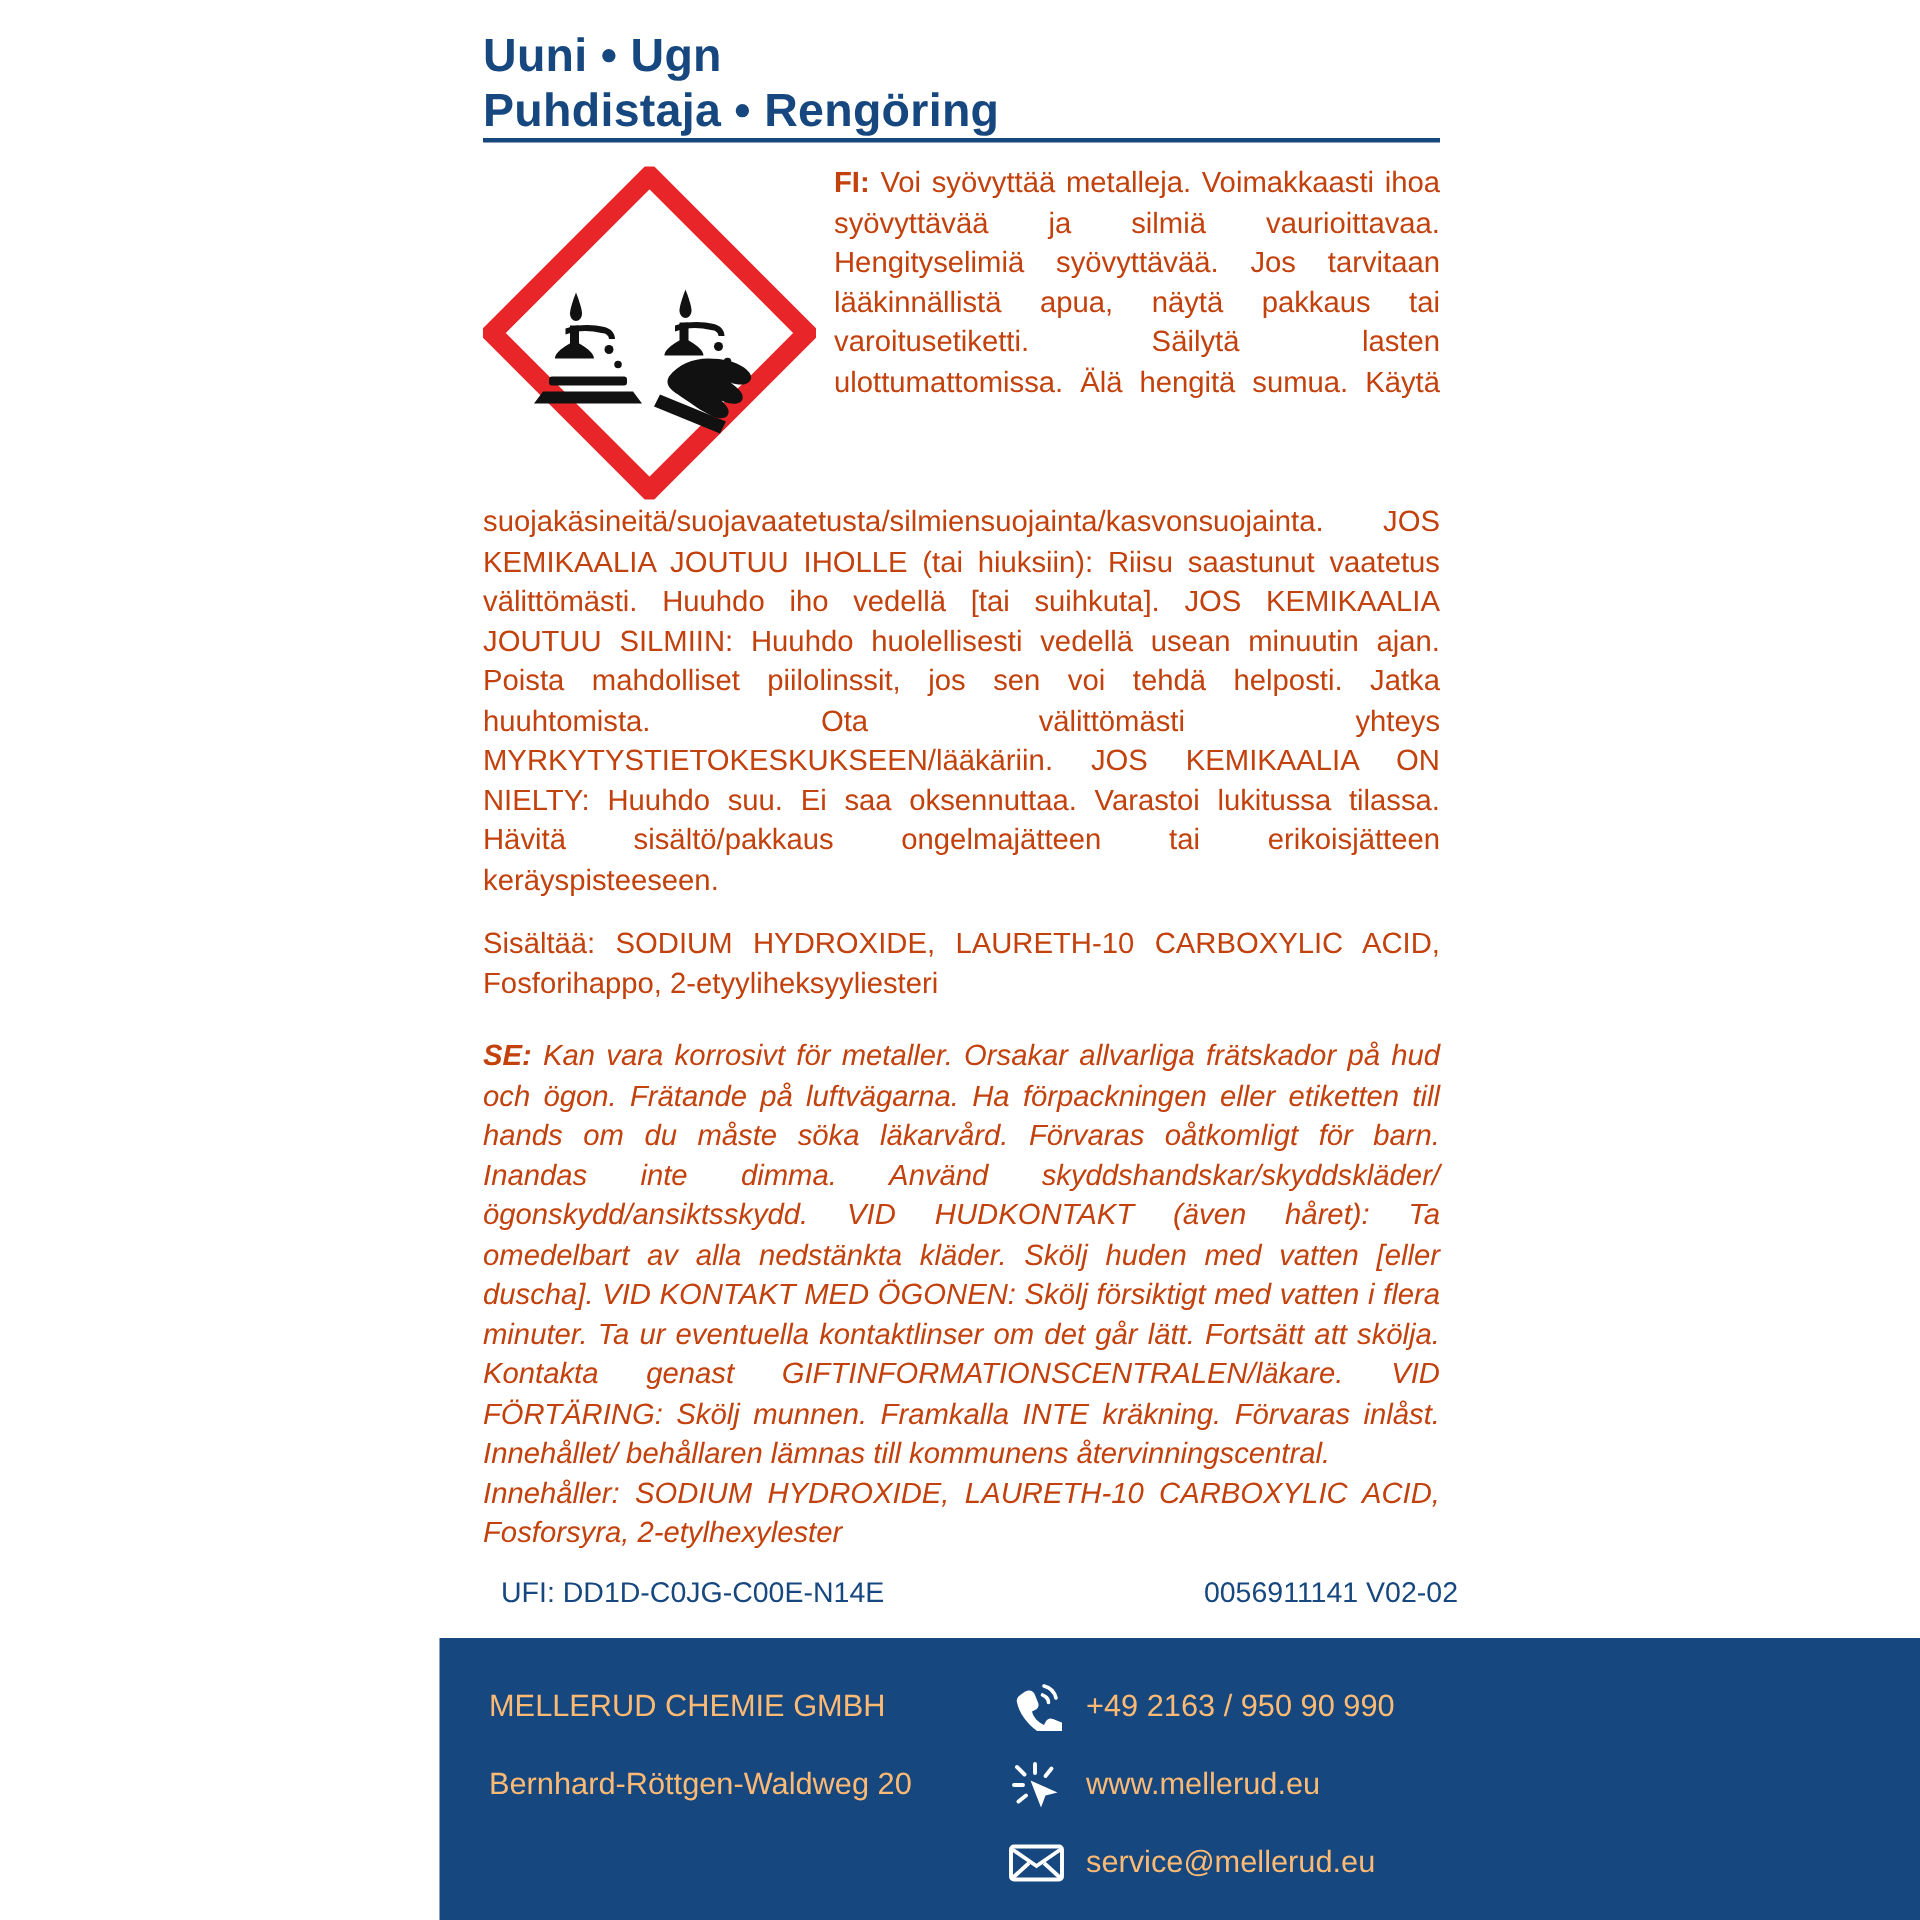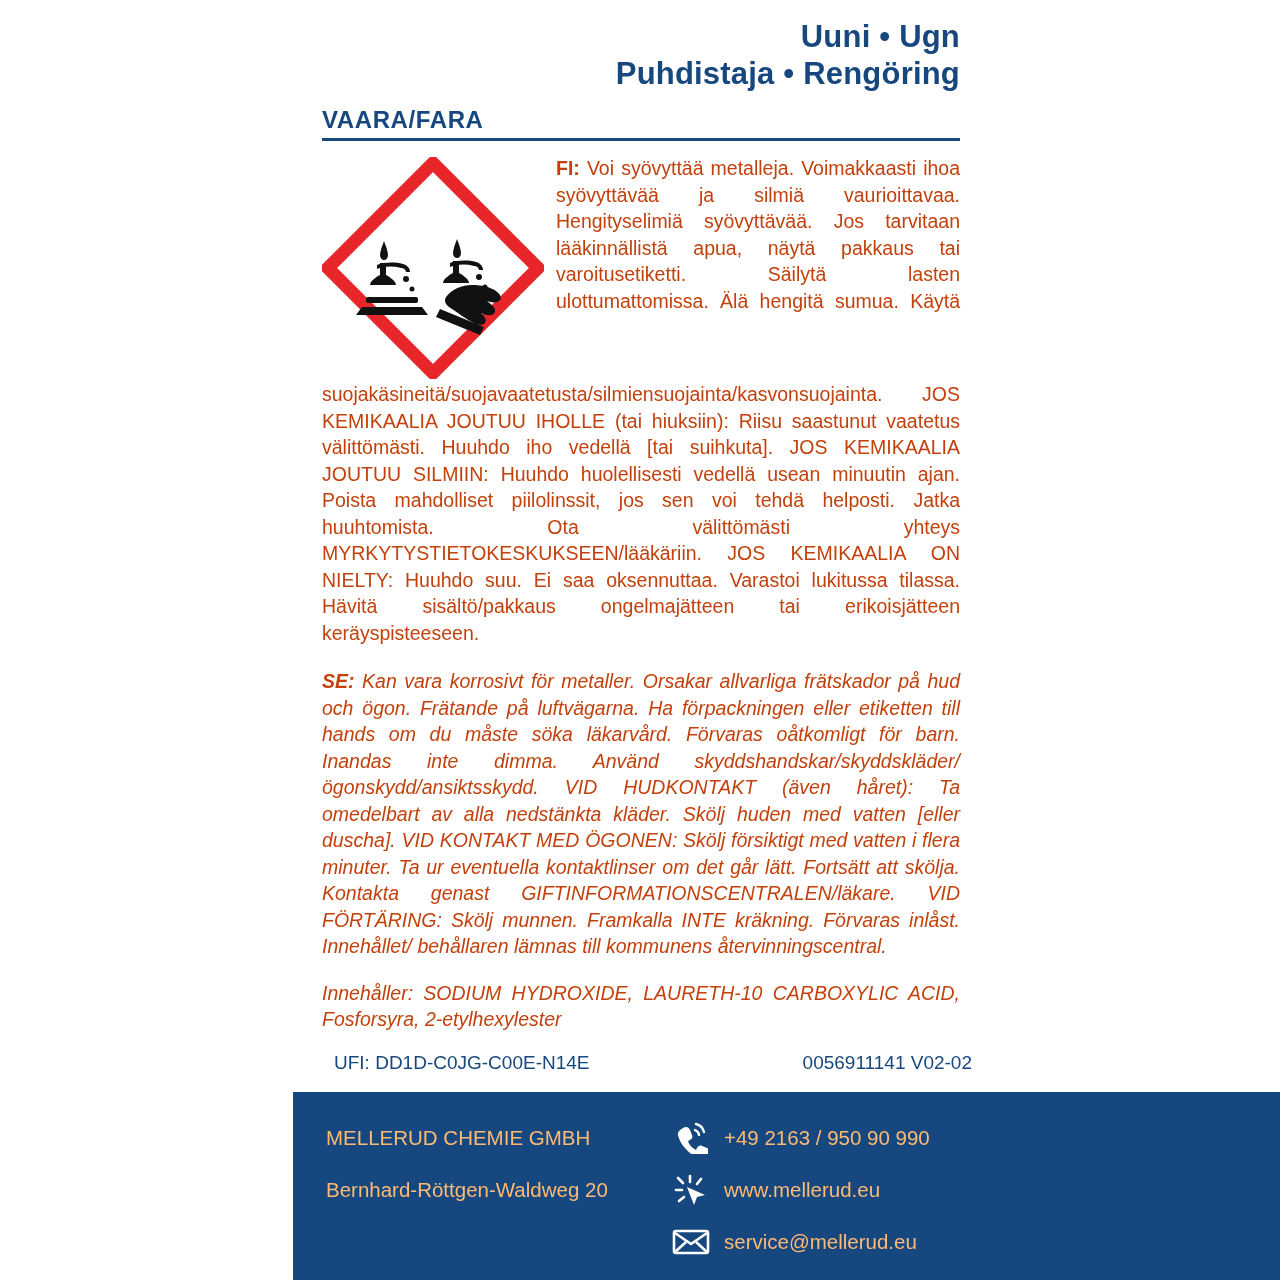--- a/index.html
+++ b/index.html
@@ -20,21 +20,21 @@
     height: 1280px;
     box-sizing: border-box;
   }
   .content {
     position: absolute;
     left: 322px;
     top: 0;
     width: 638px;
   }
   .title {
-    text-align: right;
+    text-align: left;
     font-weight: bold;
     font-size: 31px;
     line-height: 37px;
     color: #16477e;
     padding-top: 18px;
     letter-spacing: 0.2px;
   }
   .title .line2 {
     display: block;
   }
@@ -69,21 +69,21 @@
     text-justify: inter-word;
     hyphens: none;
   }
   .body-text b {
     font-weight: bold;
   }
   .para {
     margin: 0;
   }
   .para + .para {
-    margin-top: 20px;
+    margin-top: 0;
   }
   .clearfix::after {
     content: "";
     display: block;
     clear: both;
   }
   .footer-codes {
     position: absolute;
     left: 334px;
     top: 1052px;
@@ -145,21 +145,20 @@
 
 <div class="label">
 
   <div class="content">
 
     <div class="title">
       <span>Uuni • Ugn</span>
       <span class="line2">Puhdistaja • Rengöring</span>
     </div>
 
-    <div class="danger">VAARA/FARA</div>
     <div class="rule"></div>
 
     <div class="clearfix">
       <div class="pictogram-wrap">
         <svg class="pictogram" viewBox="0 0 222 222" xmlns="http://www.w3.org/2000/svg" aria-hidden="true">
           <polygon points="111,6 216,111 111,216 6,111" fill="#ffffff" stroke="#e8262a" stroke-width="13"></polygon>
           <polygon points="111,22 200,111 111,200 22,111" fill="#ffffff"></polygon>
           <g fill="#111111">
 
             <path d="M62 84 c0 0 4 10 4 14 c0 3 -2 5 -4 5 c-2 0 -4 -2 -4 -5 c0 -4 4 -14 4 -14 z"></path>
@@ -179,20 +178,23 @@
             <path d="M118 152 l44 18 l-4 8 l-44 -18 z"></path>
           </g>
         </svg>
       </div>
 
       <div class="body-text">
         <p class="para"><b>FI:</b><span> Voi syövyttää metalleja. Voimakkaasti ihoa syövyttävää ja silmiä vaurioittavaa. Hengityselimiä syövyttävää. Jos tarvitaan lääkinnällistä apua, näytä pakkaus tai varoitusetiketti. Säilytä lasten ulottumattomissa. Älä hengitä sumua. Käytä suojakäsineitä/suojavaatetusta/silmiensuojainta/kasvonsuojainta. JOS KEMIKAALIA JOUTUU IHOLLE (tai hiuksiin): Riisu saastunut vaatetus välittömästi. Huuhdo iho vedellä [tai suihkuta]. JOS KEMIKAALIA JOUTUU SILMIIN: Huuhdo huolellisesti vedellä usean minuutin ajan. Poista mahdolliset piilolinssit, jos sen voi tehdä helposti. Jatka huuhtomista. Ota välittömästi yhteys MYRKYTYSTIETOKESKUKSEEN/lääkäriin. JOS KEMIKAALIA ON NIELTY: Huuhdo suu. Ei saa oksennuttaa. Varastoi lukitussa tilassa. Hävitä sisältö/pakkaus ongelmajätteen tai erikoisjätteen keräyspisteeseen.</span></p>
       </div>
     </div>
 
+    <div class="body-text" style="margin-top:16px;">
+      <p class="para">Sisältää: SODIUM HYDROXIDE, LAURETH-10 CARBOXYLIC ACID, Fosforihappo, 2-etyyliheksyyliesteri</p>
+    </div>
 
     <div class="body-text" style="margin-top:22px;font-style:italic;">
       <p class="para"><b>SE:</b><span> Kan vara korrosivt för metaller. Orsakar allvarliga frätskador på hud och ögon. Frätande på luftvägarna. Ha förpackningen eller etiketten till hands om du måste söka läkarvård. Förvaras oåtkomligt för barn. Inandas inte dimma. Använd skyddshandskar/skyddskläder/ögonskydd/ansiktsskydd. VID HUDKONTAKT (även håret): Ta omedelbart av alla nedstänkta kläder. Skölj huden med vatten [eller duscha]. VID KONTAKT MED ÖGONEN: Skölj försiktigt med vatten i flera minuter. Ta ur eventuella kontaktlinser om det går lätt. Fortsätt att skölja. Kontakta genast GIFTINFORMATIONSCENTRALEN/läkare. VID FÖRTÄRING: Skölj munnen. Framkalla INTE kräkning. Förvaras inlåst. Innehållet/ behållaren lämnas till kommunens återvinningscentral.</span></p>
       <p class="para">Innehåller: SODIUM HYDROXIDE, LAURETH-10 CARBOXYLIC ACID, Fosforsyra, 2-etylhexylester</p>
     </div>
 
   </div>
 
   <div class="footer-codes">
     <span>UFI: DD1D-C0JG-C00E-N14E</span>

